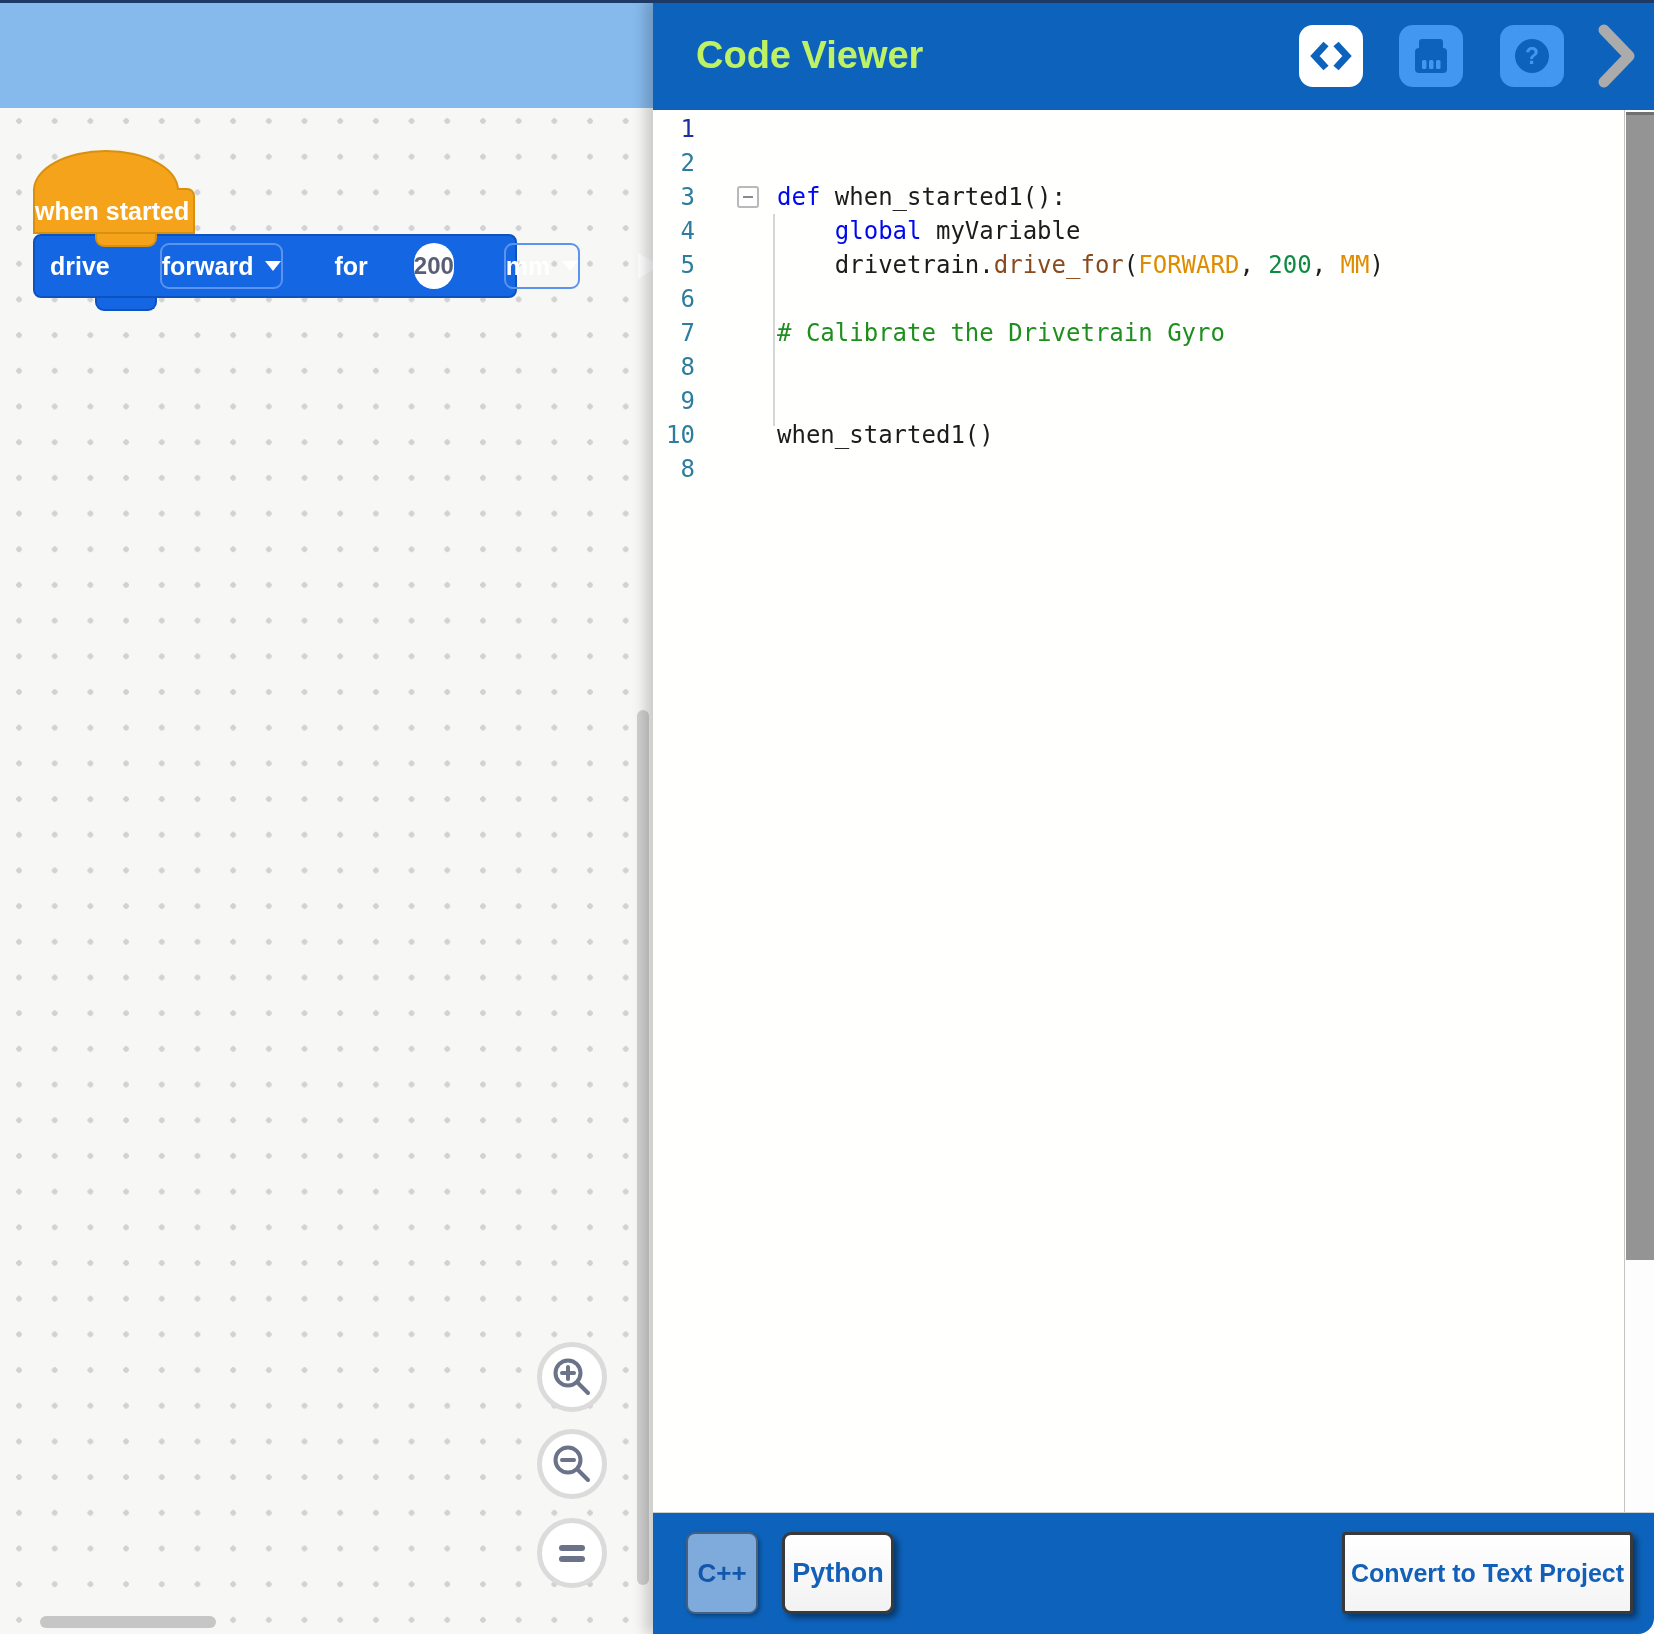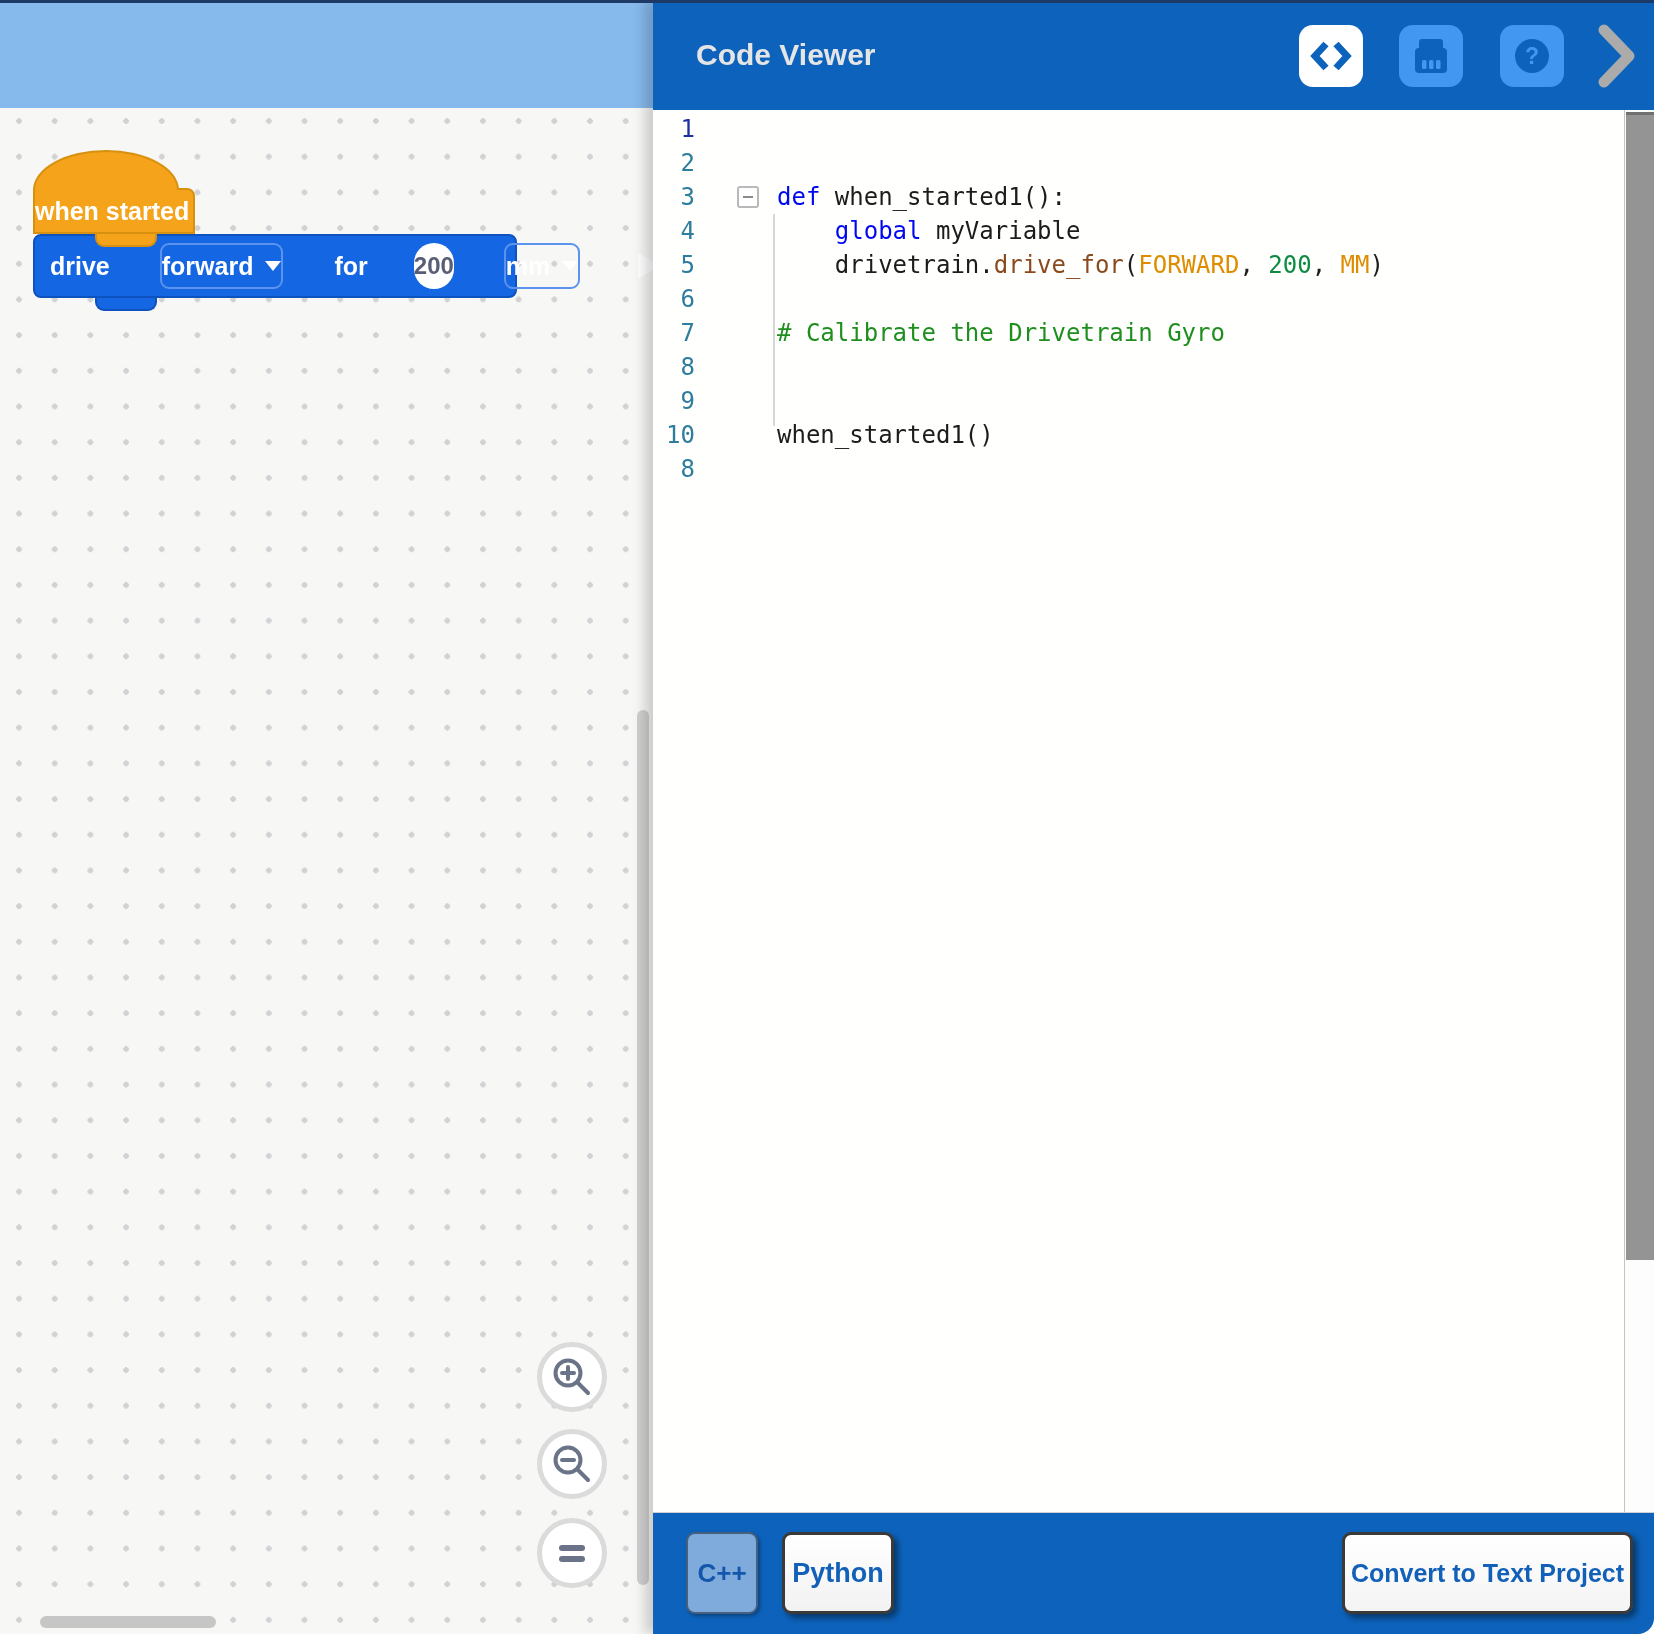--- a/index.html
+++ b/index.html
@@ -63,21 +63,21 @@
 
   
   #ws-vscroll{left:637px;top:710px;width:12px;height:875px;background:#cfcfcf;border-radius:6px;z-index:6;}
   #ws-hscroll{left:40px;top:1616px;width:176px;height:12px;background:#c6c6c6;border-radius:6px;z-index:6;}
 
   
   #panel{left:653px;top:0;width:1001px;height:1634px;z-index:20;
     box-shadow:-8px 0 12px rgba(0,0,0,.18);background:#fff;}
   #panel-header{left:0;top:0;width:1001px;height:110px;background:var(--panel-blue);}
   #panel-title{left:43px;top:0;height:110px;display:flex;align-items:center;
-    color:#e5e5e5;font-weight:bold;font-size:30px;}
+    color:#bef264;font-weight:bold;font-size:38px;}
   .hdr-btn{top:25px;width:64px;height:62px;border-radius:14px;display:flex;
     align-items:center;justify-content:center;cursor:pointer;}
   #btn-code{left:646px;background:#fff;}
   #btn-brain{left:746px;background:#4298f0;}
   #btn-help{left:847px;background:#4298f0;}
   #btn-collapse{left:940px;top:23px;width:48px;height:66px;display:flex;align-items:center;
     justify-content:center;cursor:pointer;}
 
   
   #editor{left:0;top:110px;width:1001px;height:1402px;background:#fffffe;overflow:hidden;
@@ -101,21 +101,21 @@
 
   
   #panel-footer{left:0;top:1512px;width:1001px;height:122px;background:var(--panel-blue);
     border-top:1px solid #d0d0d0;border-radius:0 0 16px 0;}
   .ftr-btn{top:19px;height:82px;border-radius:9px;display:flex;align-items:center;justify-content:center;
     font-weight:bold;cursor:pointer;box-shadow:4px 4px 6px rgba(0,0,0,.45);}
   #btn-cpp{left:33px;width:72px;background:#7fabdc;border:2px solid #46617f;color:#1357ac;font-size:26px;box-shadow:2px 2px 4px rgba(0,0,0,.35);}
   #btn-python{left:129px;width:112px;background:linear-gradient(#ffffff,#f2f2f2);
     border:3px solid #3a3a3a;color:#1360b8;font-size:27px;}
   #btn-convert{left:689px;width:291px;background:linear-gradient(#ffffff,#f4f4f4);
-    border:3px solid #3a3a3a;color:#1360b8;font-size:25px;white-space:nowrap;border-radius:9px;}
+    border:3px solid #3a3a3a;color:#1360b8;font-size:25px;white-space:nowrap;border-radius:4px;}
 </style>
 </head>
 <body>
 
 <div id="stage">
 
   <div class="abs" id="top-edge"></div>
   <div class="abs" id="corner-bg"></div>
 
   <div class="abs" id="left-toolbar-bar"></div>

